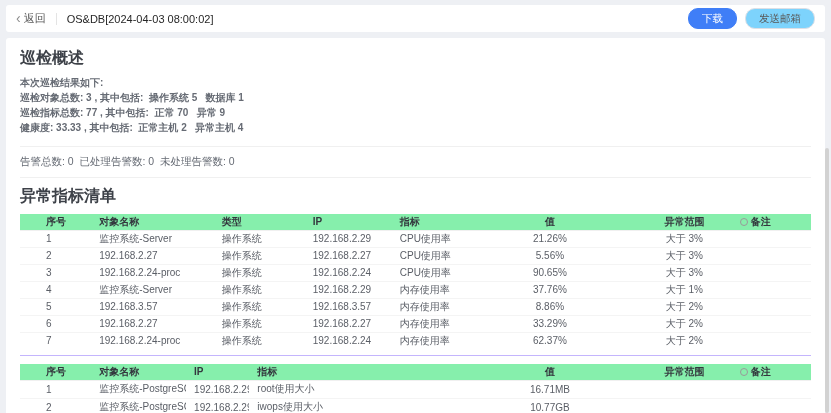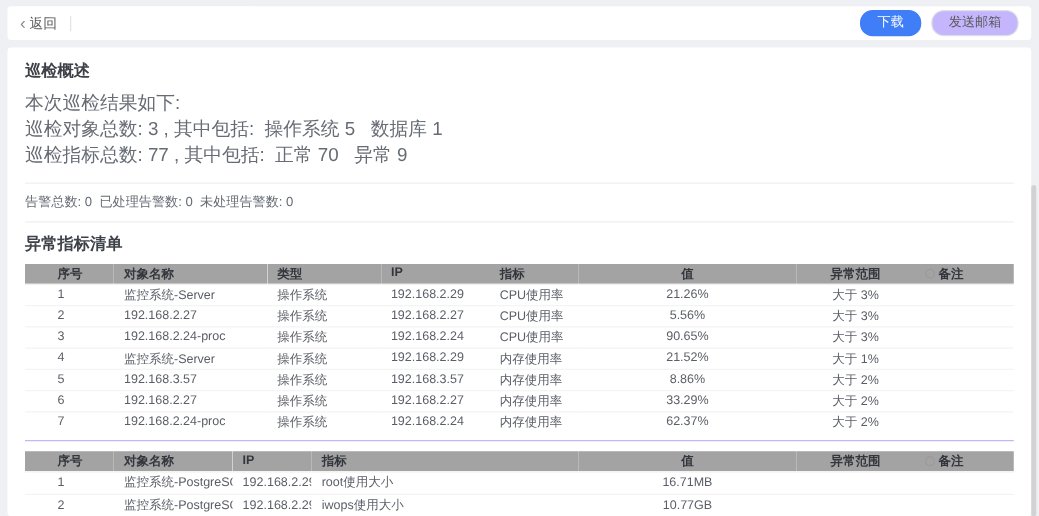--- a/index.html
+++ b/index.html
@@ -9,37 +9,37 @@
   
   .topbar { background:#fff; margin:5px 6px 0 6px; border-radius:3px; height:27px;
     display:flex; align-items:center; padding:0 10px; }
   .back { display:flex; align-items:center; color:#595959; font-size:11px; cursor:pointer; }
   .back .chev { font-size:14px; line-height:11px; margin-right:3px; color:#8c8c8c; }
   .tb-divider { width:1px; height:12px; background:#e4e4e4; margin:0 10px; }
   .page-title { font-size:11px; color:#262626; }
   .tb-right { margin-left:auto; display:flex; gap:8px; }
   .btn { font-size:10.5px; border-radius:10px; padding:4px 13px; line-height:1; cursor:pointer; border:1px solid transparent; }
   .btn-primary { background:#3f7ef7; color:#fff; border-color:#3f7ef7; }
-  .btn-default { background:#c4b5fd; color:#595959; border-color:#dcdfe6; }
+  .btn-default { background:#7dd3fc; color:#595959; border-color:#dcdfe6; }
 
   
   .card { background:#fff; margin:6px 6px 0 6px; border-radius:3px; padding:10px 14px 0 14px;
     position:relative; min-height:370px; }
-  .sec-title { font-size:13px; font-weight:bold; color:#3d4148; }
+  .sec-title { font-size:16px; font-weight:bold; color:#3d4148; }
   .overview { padding-bottom:9px; border-bottom:1px solid #f0f0f0; }
   .overview .sec-title { margin-bottom:8px; }
-  .ov-line { font-size:15px; color:#666b74; line-height:1.2; margin-bottom:3px; white-space:pre-wrap; }
+  .ov-line { font-size:10px; color:#666b74; line-height:1.2; margin-bottom:3px; white-space:pre-wrap;font-weight:bold; }
   .alarm-row { padding:8px 0; border-bottom:1px solid #f0f0f0; }
   .alarm-line { font-size:10.5px; color:#666b74; white-space:pre-wrap; }
   .tsection { padding-top:8px; border-bottom:1px solid #c4b5fd; }
   .tsection:last-child { border-bottom:none; }
   .tsection .sec-title { margin-bottom:7px; }
 
   table.grid { width:100%; border-collapse:collapse; table-layout:fixed; margin-bottom:6px; }
-  table.grid th { background:#a3a3a3; font-size:10px; font-weight:bold; color:#33373d;
+  table.grid th { background:#86efac; font-size:10px; font-weight:bold; color:#33373d;
     text-align:left; height:16px; padding:0 8px; border-bottom:1px solid #f0f0f0; white-space:nowrap; overflow:hidden; }
   table.grid td { font-size:10px; color:#5a5e66; height:17px; padding:0 8px;
     border-bottom:1px solid #f4f4f4; white-space:nowrap; overflow:hidden; }
   table.cols7 td { height:18px; }
   table.grid th:first-child, table.grid td:first-child { padding-left:26px; }
   table.grid tbody tr:last-child td { border-bottom:none; }
 
   .cols8 col:nth-child(1){width:9%} .cols8 col:nth-child(2){width:15.5%}
   .cols8 col:nth-child(3){width:11.5%} .cols8 col:nth-child(4){width:11%}
   .cols8 col:nth-child(5){width:9%} .cols8 col:nth-child(6){width:22%}
@@ -62,33 +62,35 @@
 </style>
 </head>
 <body>
 
 <div class="topbar">
   <div class="back">
     <span class="chev">‹</span>
     <span>返回</span>
   </div>
   <div class="tb-divider"></div>
+  <div class="page-title">OS&amp;DB[2024-04-03 08:00:02]</div>
   <div class="tb-right">
     <button class="btn btn-primary">下载</button>
     <button class="btn btn-default">发送邮箱</button>
   </div>
 </div>
 
 <div class="card">
 
   <div class="overview">
     <div class="sec-title">巡检概述</div>
     <div class="ov-line">本次巡检结果如下:</div>
     <div class="ov-line">巡检对象总数: 3 , 其中包括:  操作系统 5   数据库 1</div>
     <div class="ov-line">巡检指标总数: 77 , 其中包括:  正常 70   异常 9</div>
+    <div class="ov-line">健康度: 33.33 , 其中包括:  正常主机 2   异常主机 4</div>
   </div>
 
   <div class="alarm-row">
     <div class="alarm-line">告警总数: 0  已处理告警数: 0  未处理告警数: 0</div>
   </div>
 
   <div class="tsection">
     <div class="sec-title">异常指标清单</div>
     <table class="grid cols8">
         <colgroup>
@@ -143,21 +145,21 @@
             <td>90.65%</td>
             <td>大于 3%</td>
             <td></td>
           </tr>
           <tr>
             <td>4</td>
             <td>监控系统-Server</td>
             <td>操作系统</td>
             <td>192.168.2.29</td>
             <td>内存使用率</td>
-            <td>21.52%</td>
+            <td>37.76%</td>
             <td>大于 1%</td>
             <td></td>
           </tr>
           <tr>
             <td>5</td>
             <td>192.168.3.57</td>
             <td>操作系统</td>
             <td>192.168.3.57</td>
             <td>内存使用率</td>
             <td>8.86%</td>

